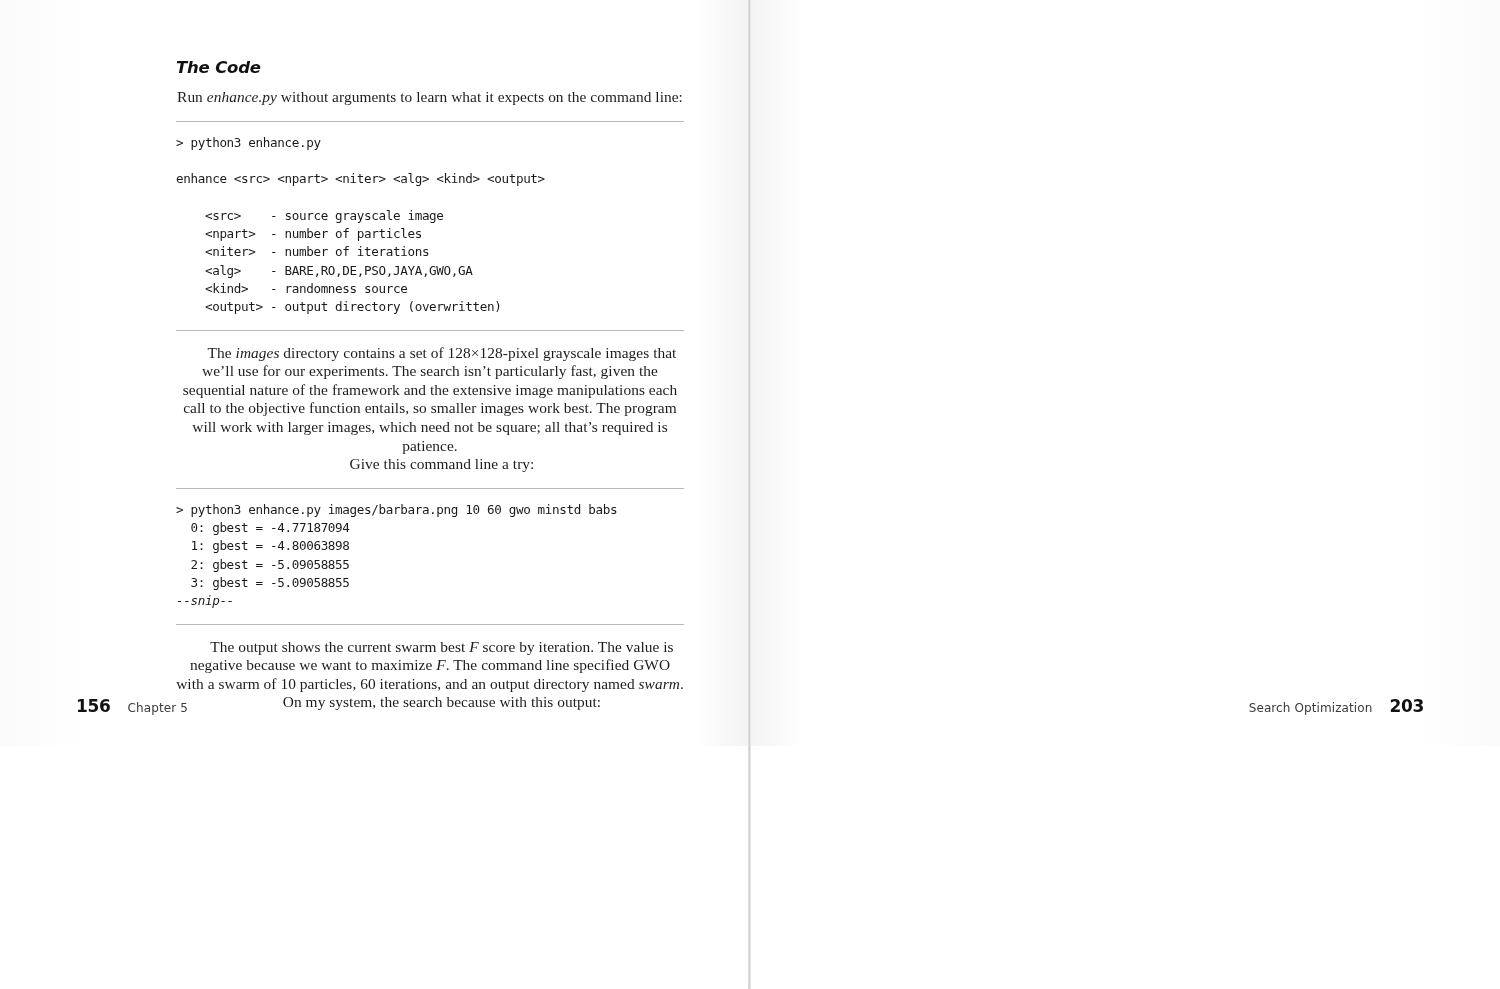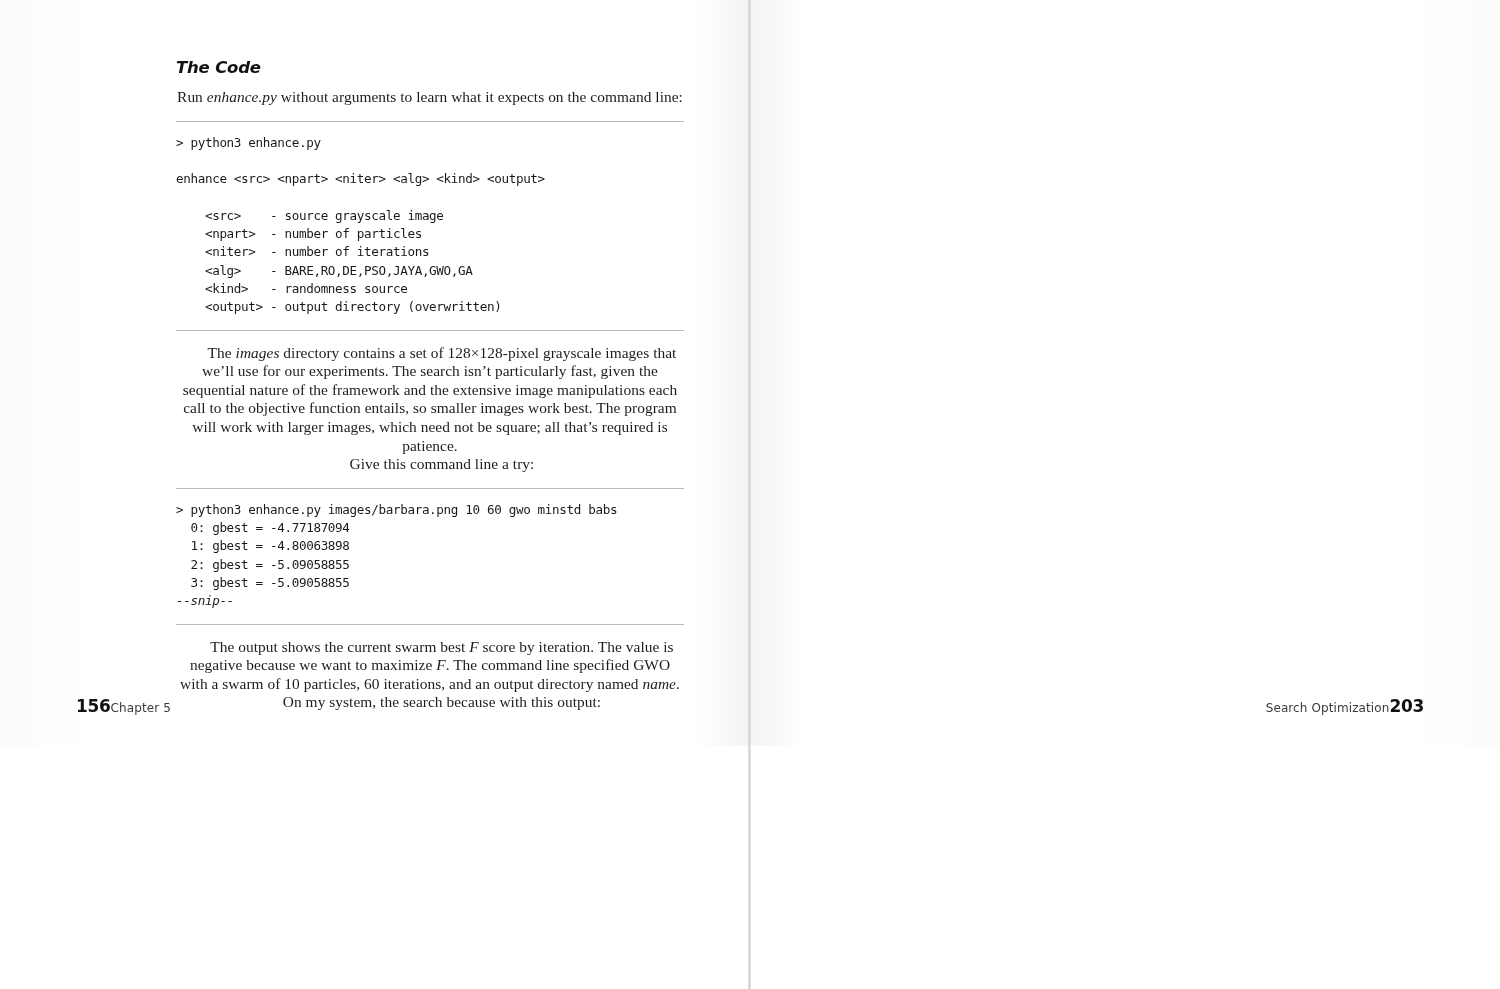--- a/index.html
+++ b/index.html
@@ -93,20 +93,21 @@
 
   .gap { height: 13px; }
 
   
   .footer {
     position: absolute;
     bottom: 30px;
     font-family: "DejaVu Sans", sans-serif;
     display: flex;
     align-items: baseline;
+    gap: 17px;
   }
   .left  .footer { left: 76px; }
   .right .footer { right: 76px; }
   .folio {
     font-size: 17px;
     font-weight: bold;
     color: #121212;
     letter-spacing: -0.3px;
   }
   .runhead {
@@ -151,21 +152,21 @@
         <pre>&gt; python3 enhance.py images/barbara.png 10 60 gwo minstd babs
   0: gbest = -4.77187094
   1: gbest = -4.80063898
   2: gbest = -5.09058855
   3: gbest = -5.09058855</pre>
         <pre class="snip">--snip--</pre>
       </div>
 
       <div class="gap"></div>
 
-      <p class="body indent"><span>The output shows the current swarm best </span><span class="mathit">F</span><span> score by iteration. The value is negative because we want to maximize </span><span class="mathit">F</span><span>. The command line specified GWO with a swarm of 10 particles, 60 iterations, and an output directory named </span><span class="it">name</span><span>.</span></p>
+      <p class="body indent"><span>The output shows the current swarm best </span><span class="mathit">F</span><span> score by iteration. The value is negative because we want to maximize </span><span class="mathit">F</span><span>. The command line specified GWO with a swarm of 10 particles, 60 iterations, and an output directory named </span><span class="it">swarm</span><span>.</span></p>
 
       <p class="body indent">On my system, the search because with this output:</p>
 
 
     </div>
 
     <div class="footer">
       <span class="folio">156</span>
       <span class="runhead">Chapter 5</span>
     </div>

